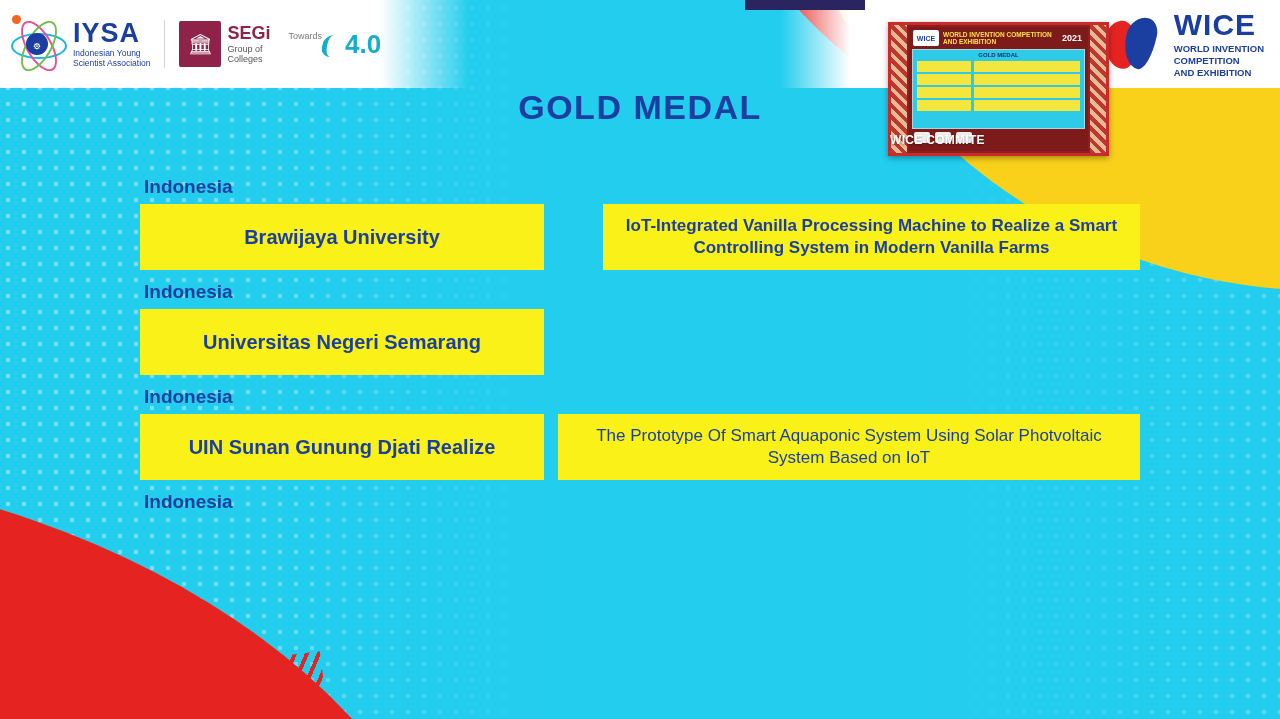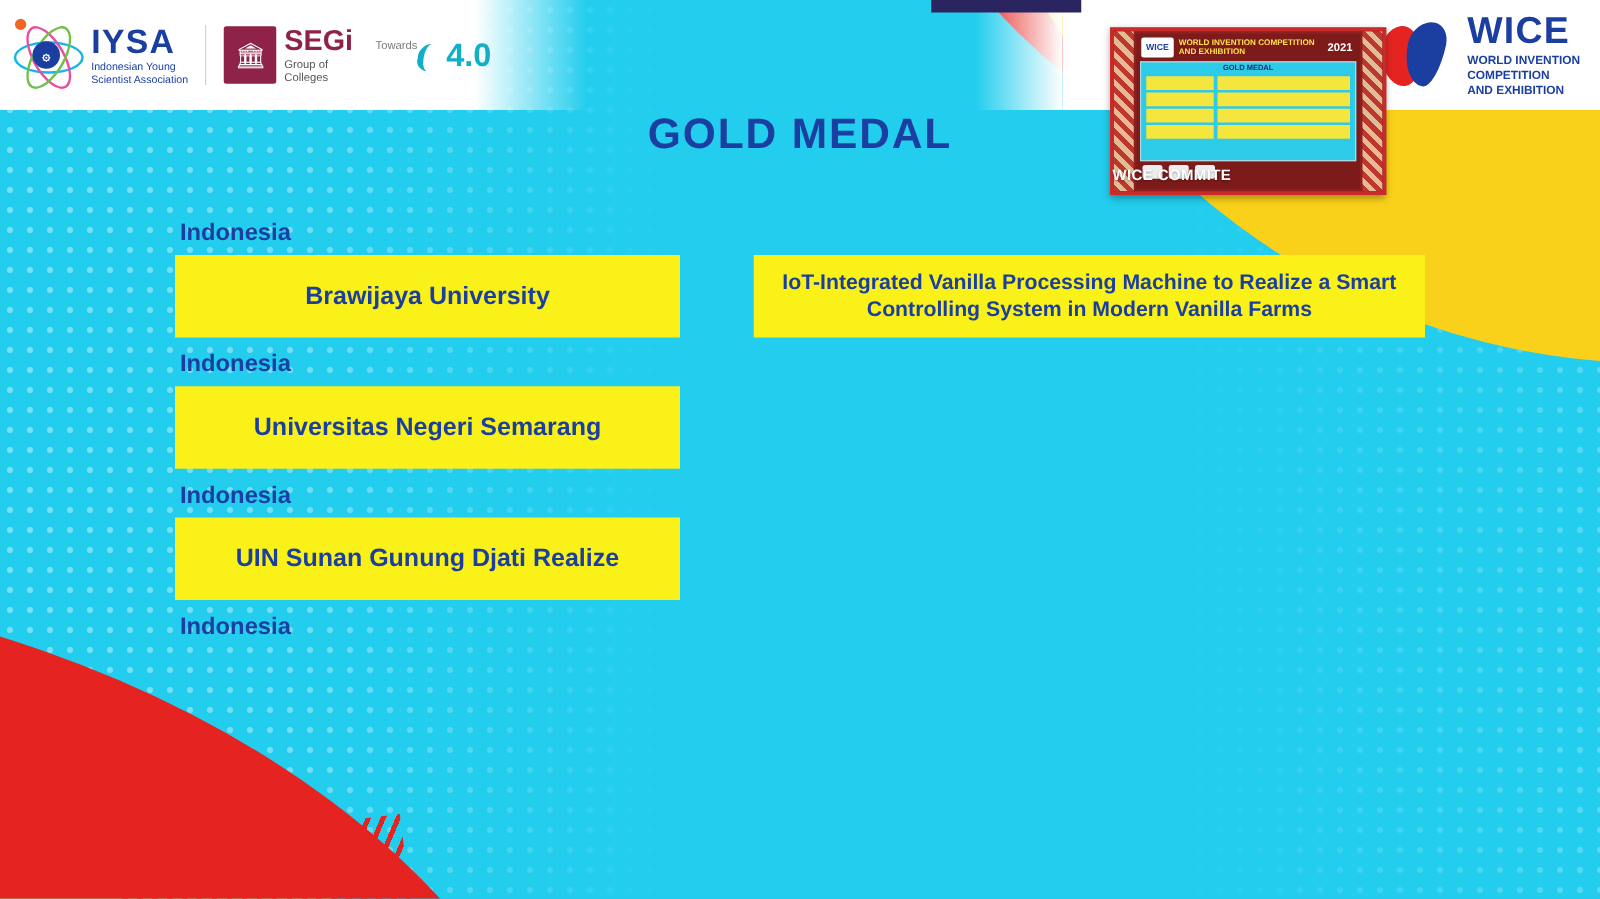--- a/index.html
+++ b/index.html
@@ -200,21 +200,21 @@
   }
   .segi-mark {
     width: 42px; height: 46px;
     background: #8f2248;
     display: flex; align-items: center; justify-content: center;
     color: #fff;
     font-size: 20px;
     border-radius: 2px;
   }
   .segi-text .s1 {
-    font-size: 23px; font-weight: bold; color: #8f2248; line-height: 1;
+    font-size: 18px; font-weight: bold; color: #8f2248; line-height: 1;
   }
   .segi-text .s2 {
     font-size: 9px; color: #555; line-height: 1.15; margin-top: 2px;
   }
   .towards {
     display: flex; flex-direction: row; margin-left: 4px;
   }
   .towards .tw {
     font-size: 9px; color: #7a7a7a; margin-bottom: -2px;
   }
@@ -538,20 +538,21 @@
       <div class="country">Indonesia</div>
       <div class="row">
         <div class="cell inst">Universitas Negeri Semarang</div>
       </div>
     </div>
 
     <div class="entry">
       <div class="country">Indonesia</div>
       <div class="row">
         <div class="cell inst">UIN Sunan Gunung Djati Realize</div>
+        <div class="cell title">The Prototype Of Smart Aquaponic System Using Solar Photvoltaic System Based on IoT</div>
       </div>
     </div>
 
     <div class="entry">
       <div class="country">Indonesia</div>
     </div>
 
   </div>
 </div>
 

